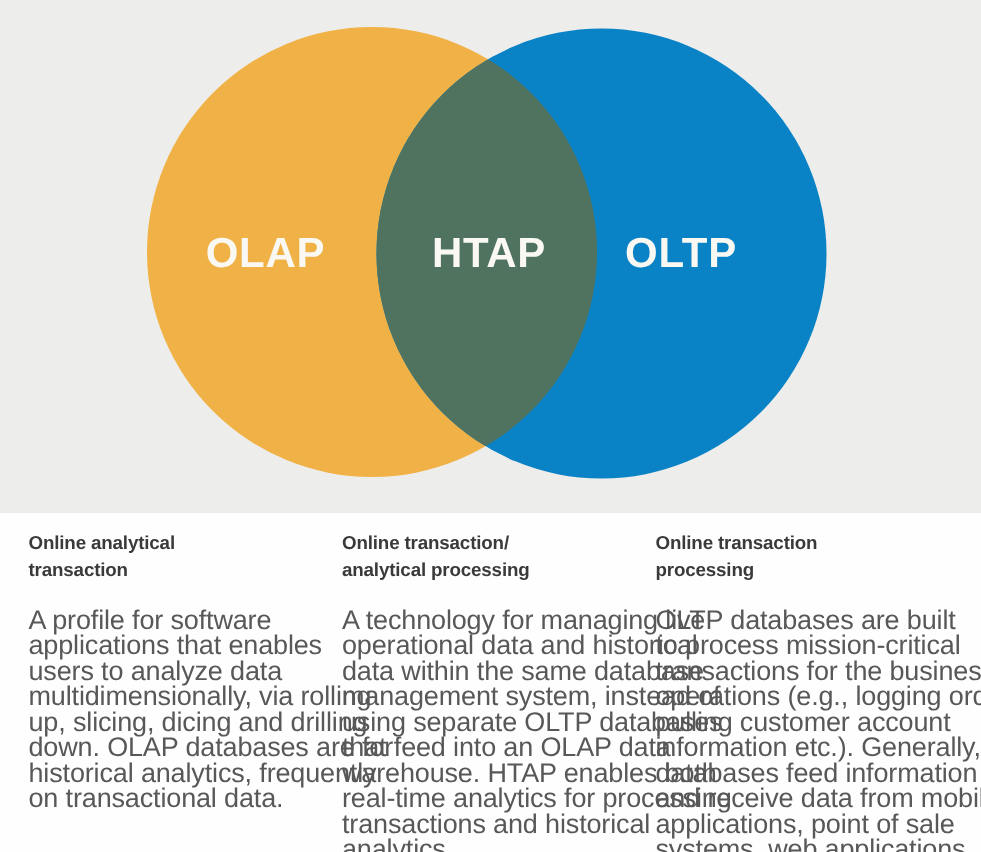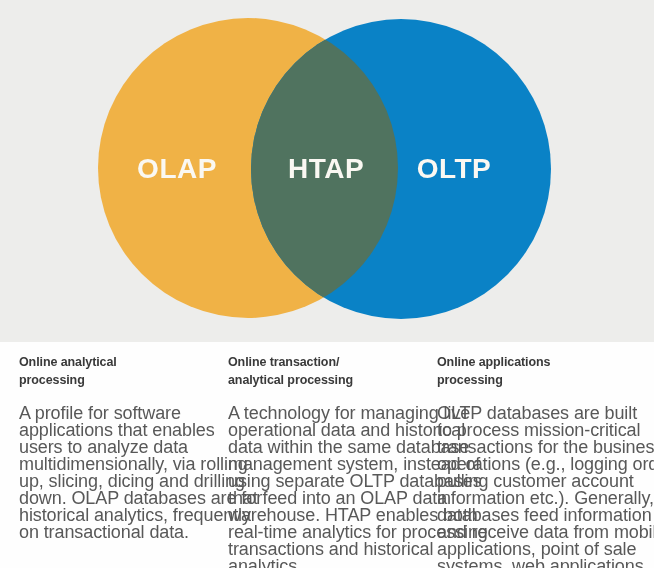--- a/index.html
+++ b/index.html
@@ -77,21 +77,21 @@
     <text class="venn-label" x="326" y="178" text-anchor="middle" fill="#faf8f2">HTAP</text>
 
     <text class="venn-label" x="454" y="178" text-anchor="middle" fill="#faf8f2">OLTP</text>
   </svg>
 </div>
 
 <div class="text-section">
 
   <div class="text-column">
     <h3 class="col-heading">Online analytical
-processing</h3>
+transaction</h3>
     <p class="col-body">A profile for software
 applications that enables
 users to analyze data
 multidimensionally, via rolling
 up, slicing, dicing and drilling
 down. OLAP databases are for
 historical analytics, frequently
 on transactional data.</p>
   </div>
 
@@ -104,21 +104,21 @@
 management system, instead of
 using separate OLTP databases
 that feed into an OLAP data
 warehouse. HTAP enables both
 real-time analytics for processing
 transactions and historical
 analytics.</p>
   </div>
 
   <div class="text-column">
-    <h3 class="col-heading">Online applications
+    <h3 class="col-heading">Online transaction
 processing</h3>
     <p class="col-body">OLTP databases are built
 to process mission-critical
 transactions for the business’s
 operations (e.g., logging orders,
 pulling customer account
 information etc.). Generally, OLTP
 databases feed information to
 and receive data from mobile
 applications, point of sale

